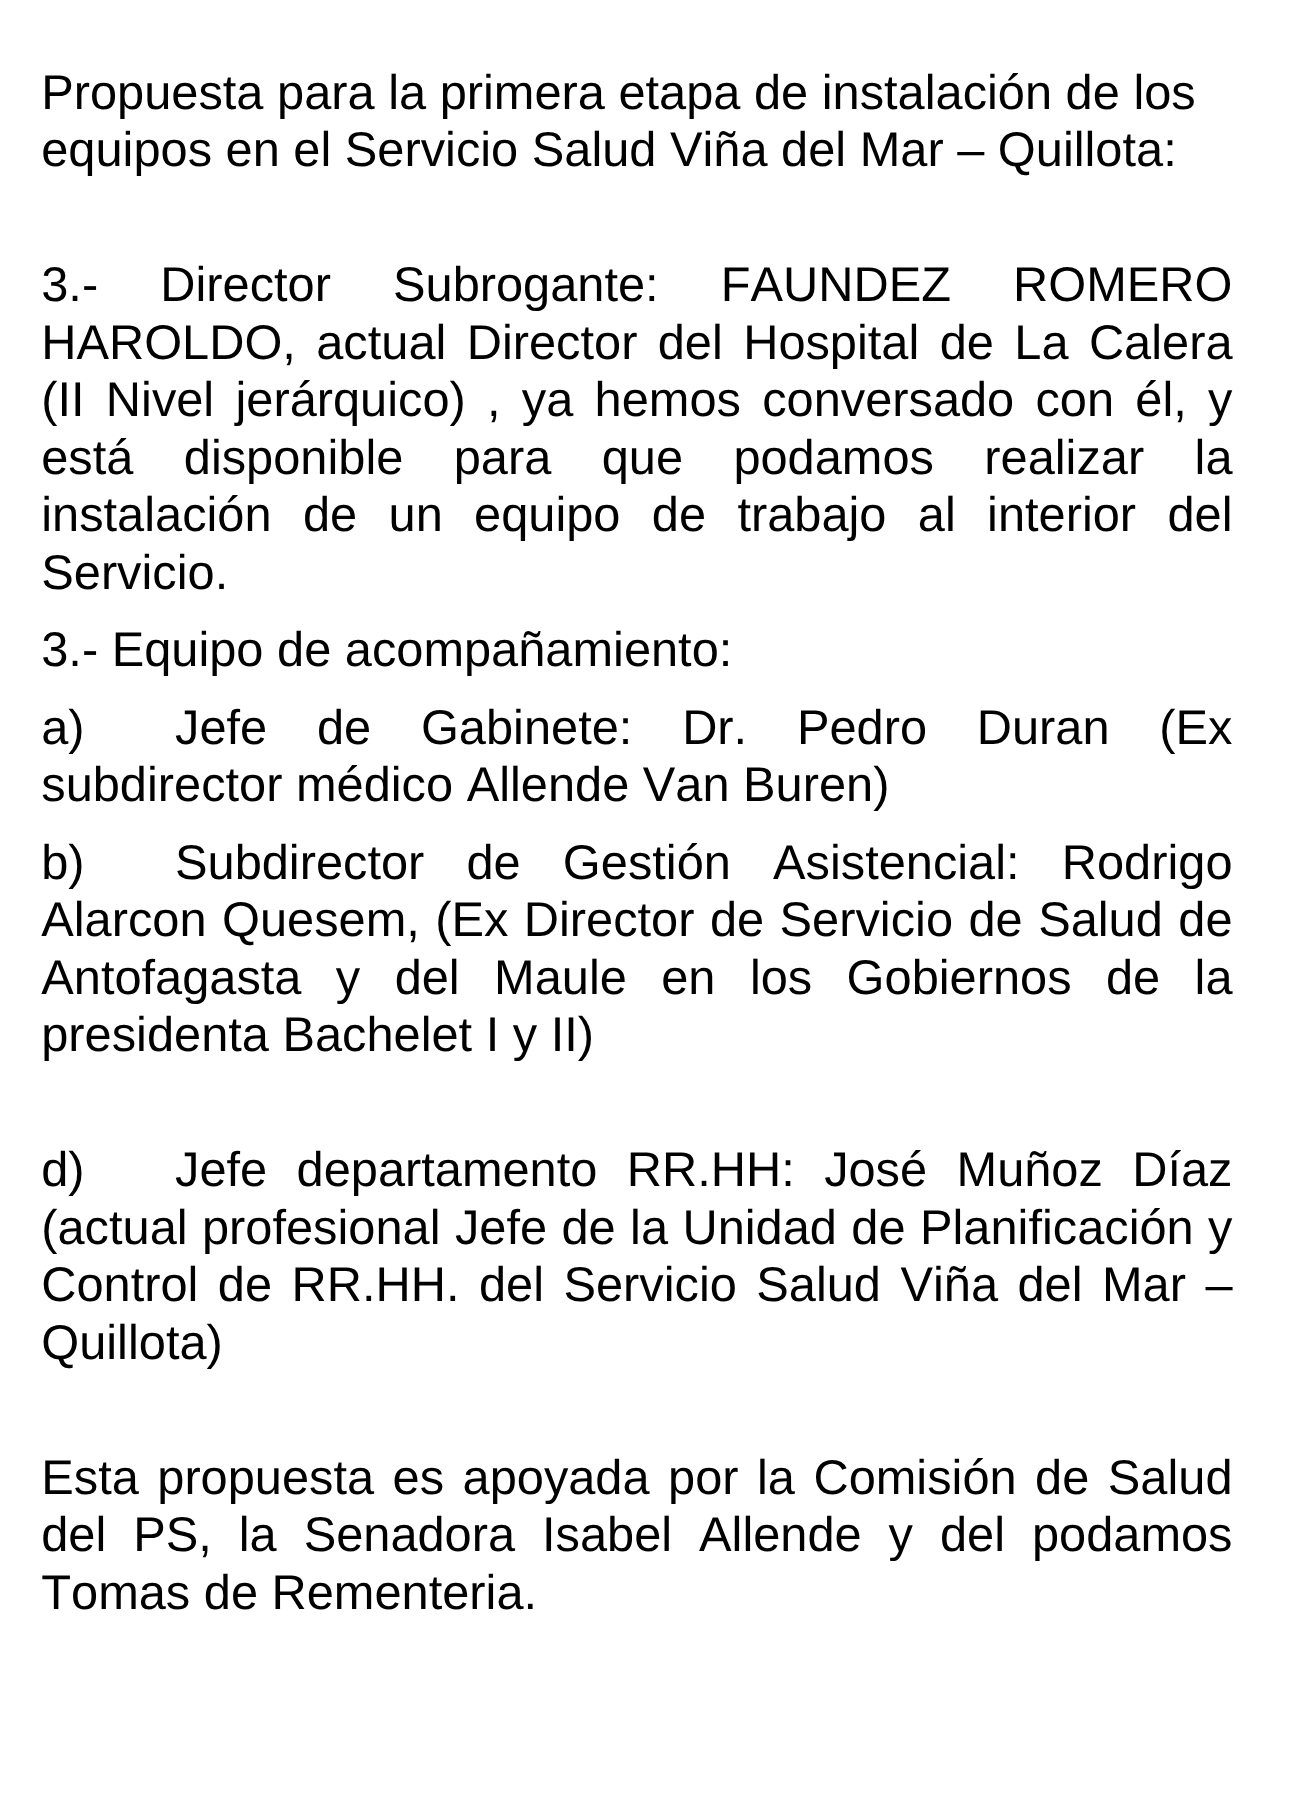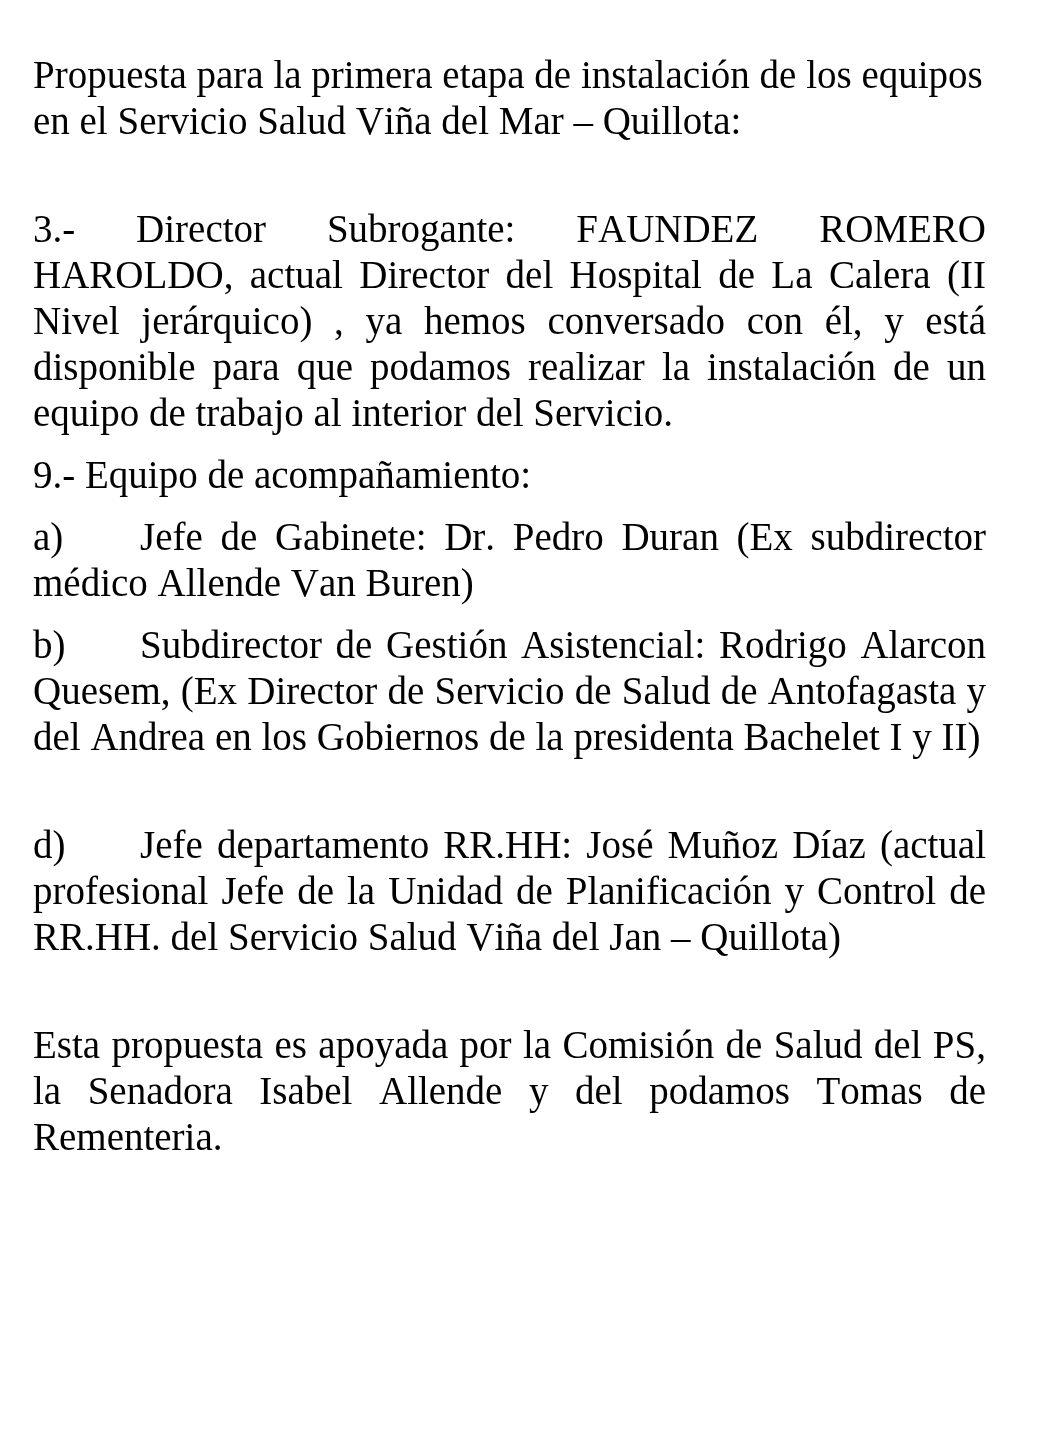--- a/index.html
+++ b/index.html
@@ -22,21 +22,20 @@
     hyphens: none;
     color: #000000;
   }
   .para {
     margin: 0 0 16px 0;
     font-size: 39px;
     line-height: 46px;
     text-align: left;
     word-spacing: normal;
     letter-spacing: 0;
-    font-family: Liberation Serif, serif;
   }
   .just {
     text-align: justify;
   }
   .gap {
     height: 46px;
     margin: 0;
   }
   .tab-label {
     display: inline-block;
@@ -47,28 +46,28 @@
 <body>
 
 <div class="page">
 
   <p class="para">Propuesta para la primera etapa de instalación de los equipos en el Servicio Salud Viña del Mar – Quillota:</p>
 
   <div class="gap"></div>
 
   <p class="para just">3.- Director Subrogante: FAUNDEZ ROMERO HAROLDO, actual Director del Hospital de La Calera (II Nivel jerárquico) , ya hemos conversado con él, y está disponible para que podamos realizar la instalación de un equipo de trabajo al interior del Servicio.</p>
 
-  <p class="para">9.- Equipo de acompañamiento:</p>
+  <p class="para">3.- Equipo de acompañamiento:</p>
 
   <p class="para just"><span class="tab-label">a)</span><span>Jefe de Gabinete: Dr. Pedro Duran (Ex subdirector médico Allende Van Buren)</span></p>
 
-  <p class="para just"><span class="tab-label">b)</span><span>Subdirector de Gestión Asistencial: Rodrigo Alarcon Quesem, (Ex Director de Servicio de Salud de Antofagasta y del Andrea en los Gobiernos de la presidenta Bachelet I y II)</span></p>
+  <p class="para just"><span class="tab-label">b)</span><span>Subdirector de Gestión Asistencial: Rodrigo Alarcon Quesem, (Ex Director de Servicio de Salud de Antofagasta y del Maule en los Gobiernos de la presidenta Bachelet I y II)</span></p>
 
 
   <div class="gap"></div>
 
-  <p class="para just"><span class="tab-label">d)</span><span>Jefe departamento RR.HH: José Muñoz Díaz (actual profesional Jefe de la Unidad de Planificación y Control de RR.HH. del Servicio Salud Viña del Jan – Quillota)</span></p>
+  <p class="para just"><span class="tab-label">d)</span><span>Jefe departamento RR.HH: José Muñoz Díaz (actual profesional Jefe de la Unidad de Planificación y Control de RR.HH. del Servicio Salud Viña del Mar – Quillota)</span></p>
 
   <div class="gap"></div>
 
   <p class="para just">Esta propuesta es apoyada por la Comisión de Salud del PS, la Senadora Isabel Allende y del podamos Tomas de Rementeria.</p>
 
 </div>
 
 </body></html>

